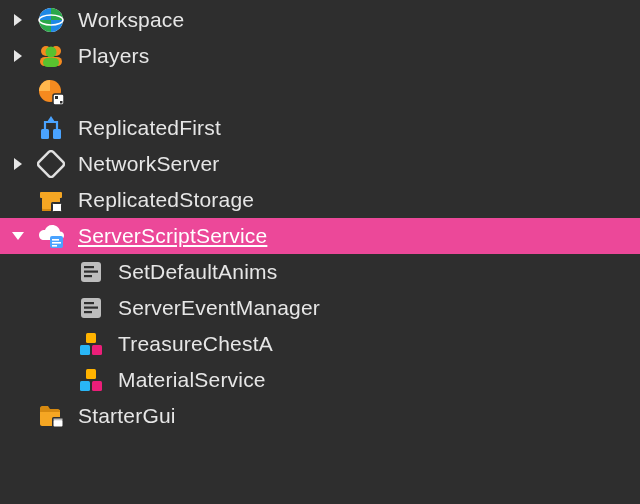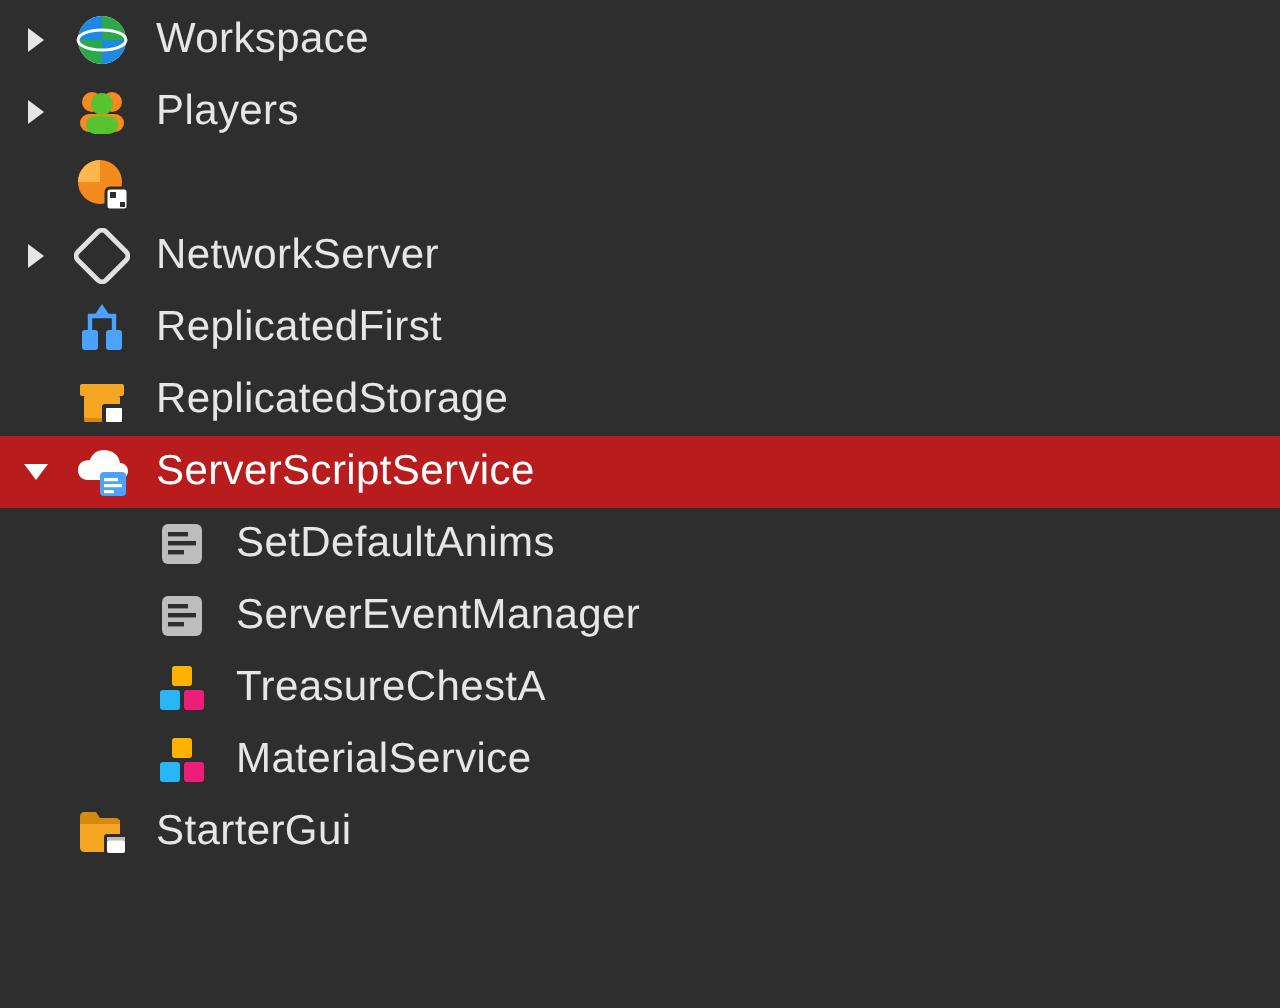--- a/index.html
+++ b/index.html
@@ -17,22 +17,23 @@
     padding-top: 2px;
   }
   .row {
     display: flex;
     align-items: center;
     height: 36px;
     padding-right: 24px;
     white-space: nowrap;
   }
   .row.selected {
-    background: #b91c1c;
+    background: #ec4899;
     color: #ffffff;
+    text-decoration: underline;
   }
   .exp {
     width: 36px;
     min-width: 36px;
     display: flex;
     align-items: center;
     justify-content: center;
   }
   .exp svg { display: block; }
   .indent {
@@ -104,44 +105,44 @@
         <circle cx="13" cy="13" r="11" fill="#f58a1f"></circle>
         <path d="M13 2 A11 11 0 0 0 2 13 L13 13 Z" fill="#ffb74d"></path>
         <rect x="16" y="16" width="11" height="11" rx="2" fill="#ffffff" stroke="#2e2e2e" stroke-width="1.5"></rect>
         <rect x="18" y="18" width="3" height="3" fill="#2e2e2e"></rect>
         <rect x="23" y="23" width="2.5" height="2.5" fill="#2e2e2e"></rect>
       </svg>
     </div>
   </div>
 
   <div class="row">
-    <div class="exp">
-      <svg width="12" height="14" viewBox="0 0 12 14">
-          <polygon points="2,1 10,7 2,13" fill="#e6e6e6"></polygon>
-        </svg>
-    </div>
-    <div class="icon">
-      <svg width="28" height="28" viewBox="0 0 28 28">
-        <rect x="4" y="4" width="20" height="20" transform="rotate(45 14 14)" fill="none" stroke="#e0e0e0" stroke-width="2.5" rx="3"></rect>
-      </svg>
-    </div>
-    <span class="label">NetworkServer</span>
-  </div>
-
-  <div class="row">
     <div class="exp"></div>
     <div class="icon">
       <svg width="28" height="28" viewBox="0 0 28 28">
         <rect x="4" y="15" width="8" height="10" rx="1.5" fill="#4aa3ff"></rect>
         <rect x="16" y="15" width="8" height="10" rx="1.5" fill="#4aa3ff"></rect>
         <path d="M8 15 L8 8 L20 8 L20 15" fill="none" stroke="#4aa3ff" stroke-width="2.2"></path>
         <polygon points="14,2 10,8 18,8" fill="#4aa3ff"></polygon>
       </svg>
     </div>
     <span class="label">ReplicatedFirst</span>
+  </div>
+
+  <div class="row">
+    <div class="exp">
+      <svg width="12" height="14" viewBox="0 0 12 14">
+          <polygon points="2,1 10,7 2,13" fill="#e6e6e6"></polygon>
+        </svg>
+    </div>
+    <div class="icon">
+      <svg width="28" height="28" viewBox="0 0 28 28">
+        <rect x="4" y="4" width="20" height="20" transform="rotate(45 14 14)" fill="none" stroke="#e0e0e0" stroke-width="2.5" rx="3"></rect>
+      </svg>
+    </div>
+    <span class="label">NetworkServer</span>
   </div>
 
   <div class="row">
     <div class="exp"></div>
     <div class="icon">
       <svg width="28" height="28" viewBox="0 0 28 28">
         <rect x="3" y="6" width="22" height="6" rx="1" fill="#f5a623"></rect>
         <rect x="5" y="12" width="18" height="13" rx="1" fill="#f5a623"></rect>
         <rect x="5" y="12" width="18" height="13" rx="1" fill="#d68910"></rect>
         <rect x="5" y="12" width="18" height="11" rx="1" fill="#f5a623"></rect>

